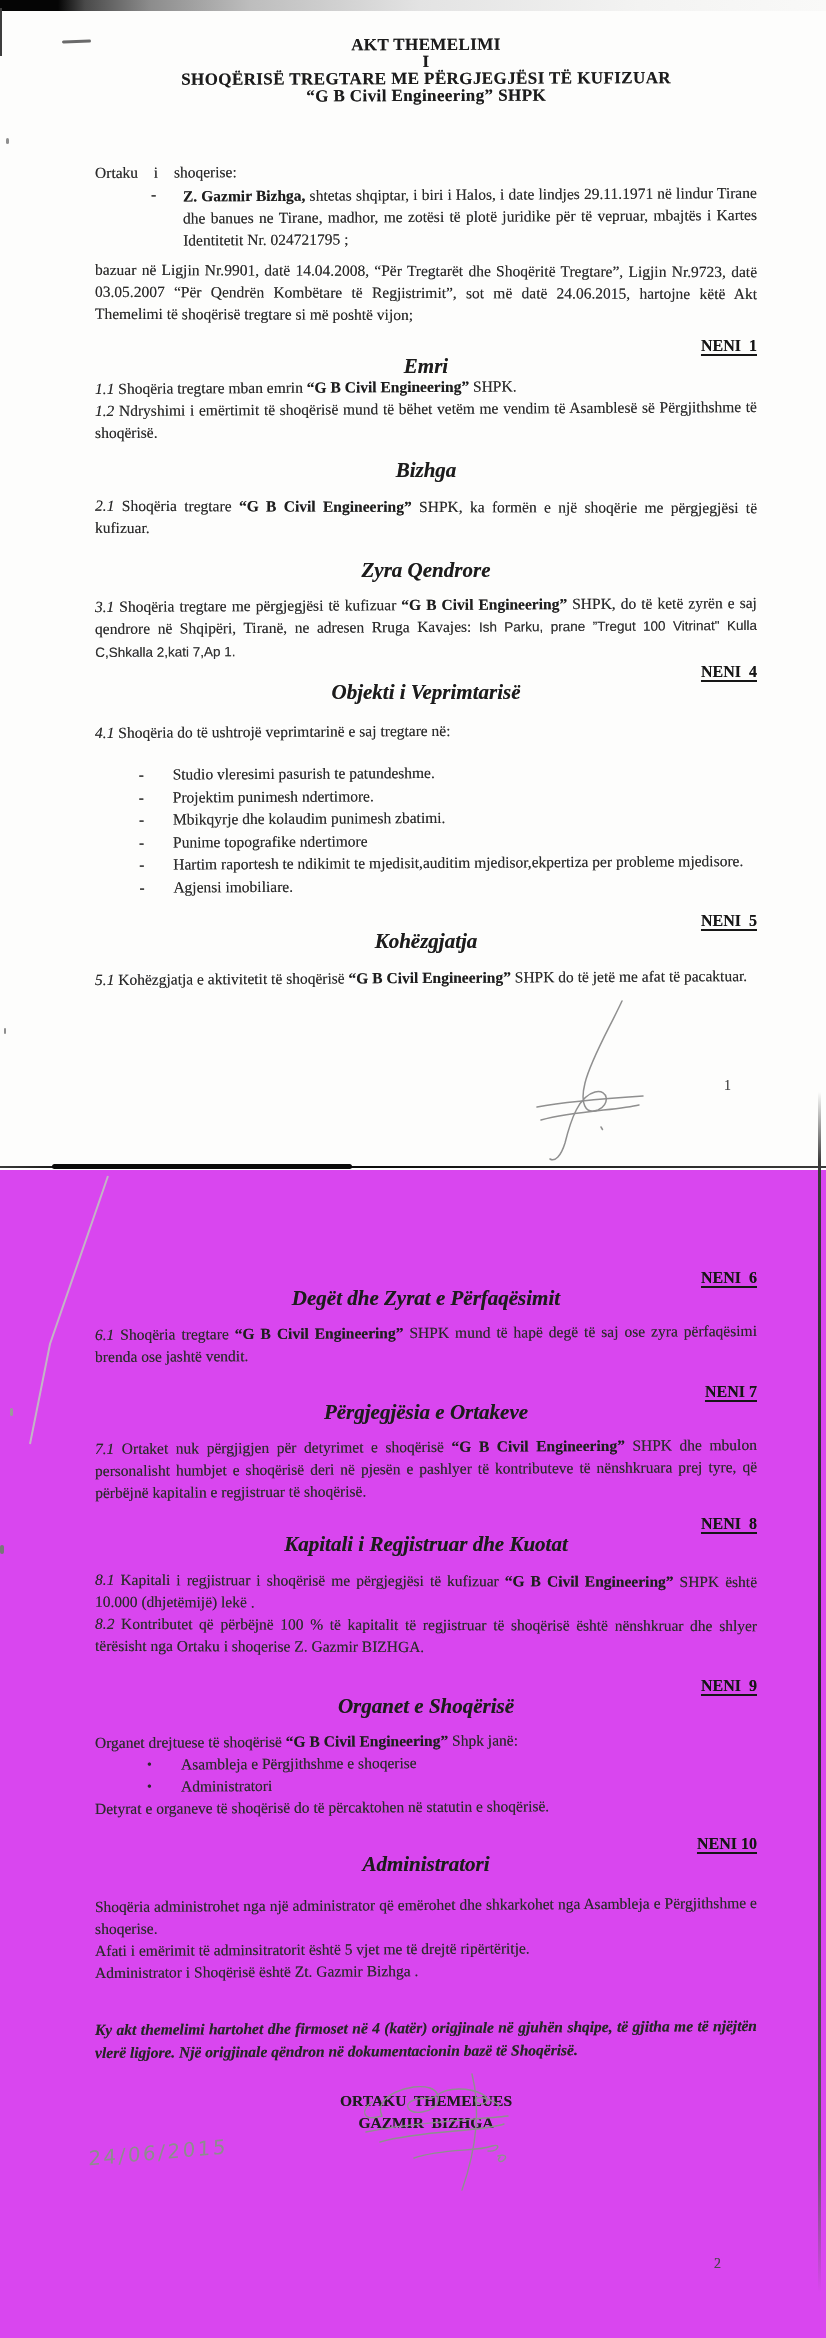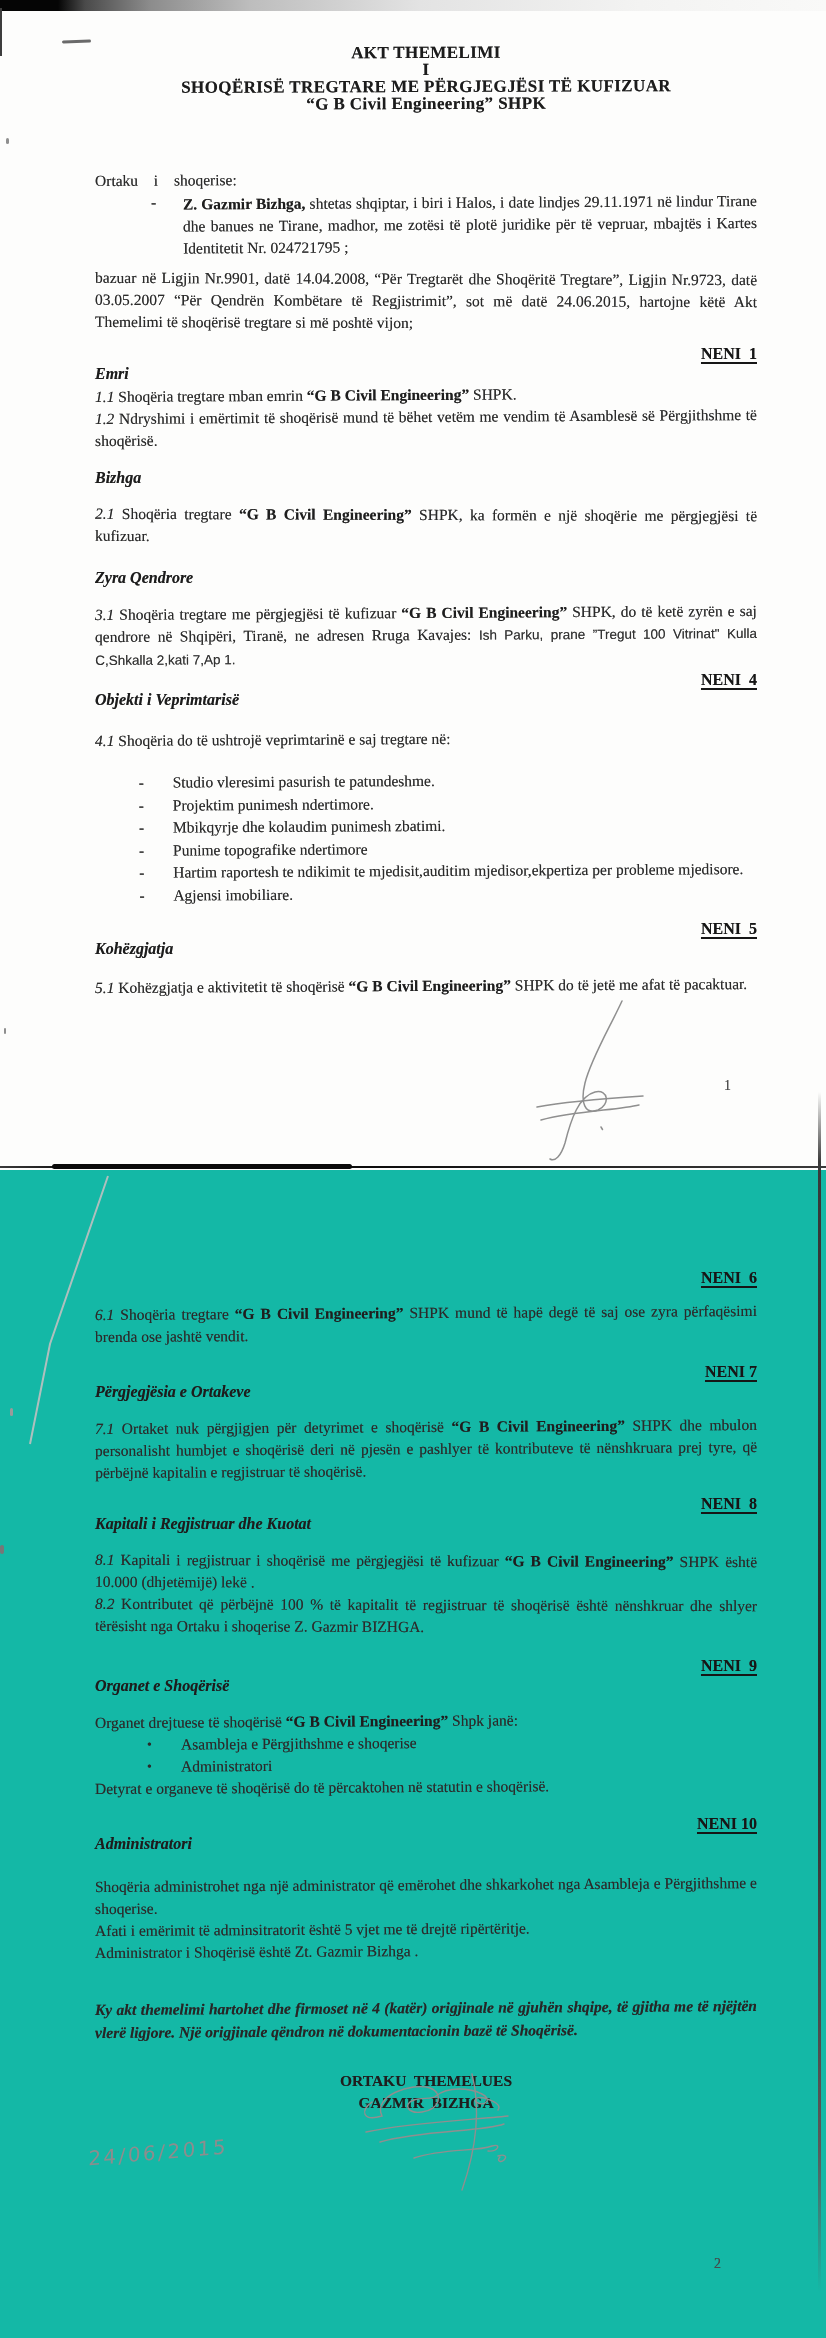--- a/index.html
+++ b/index.html
@@ -1,21 +1,21 @@
 <!DOCTYPE html>
 <html><head>
 <meta charset="utf-8">
 <style>
   html,body{margin:0;padding:0;background:#ffffff;}
   .scan{position:relative;width:826px;height:2338px;overflow:hidden;
         font-family:"Liberation Serif","DejaVu Serif",serif;color:#2b2b2b;
         text-shadow:0 0 .35px rgba(50,50,50,.65);}
   .page{position:absolute;left:0;width:826px;}
-  .page1{top:8px;height:1166px;background:#fdfdfc;}
-  .page2{top:1170px;height:1168px;background:#14b8a6;}
+  .page1{top:0;height:1166px;background:#fdfdfc;}
+  .page2{top:1170px;height:1168px;background:#d946ef;}
   .col{position:relative;margin:0 69px 0 95px;width:662px;}
   
   .top-band{position:absolute;top:0;left:0;width:826px;height:11px;
     background:linear-gradient(to right,#050505 0,#050505 58px,#4a4a4a 85px,#8c8c8c 150px,#bdbdbd 250px,#e3e3e3 420px,#f3f3f2 640px,#f9f9f8 826px);}
   .left-tick{position:absolute;left:0;top:8px;width:2px;height:48px;background:#3d3d3d;}
   .top-dash{position:absolute;left:62px;top:40px;width:29px;height:3px;background:#6a6a6a;transform:rotate(-2deg);border-radius:2px;}
   .divider{position:absolute;left:0;top:1163px;width:826px;height:7px;}
   .divider .base{position:absolute;left:0;top:3px;width:826px;height:2px;
     background:linear-gradient(to right,#3a3a3a 0,#0c0c0c 10%,#0c0c0c 45%,#242424 70%,#3a3a3a 100%);}
   .divider .blob{position:absolute;left:52px;top:1px;width:300px;height:5px;background:#0a0a0a;border-radius:3px;filter:blur(.4px);}
@@ -34,21 +34,21 @@
   .doc-title{padding-top:36px;text-align:center;font-weight:bold;font-size:17px;line-height:17px;letter-spacing:.4px;color:#1c1c1c;transform:rotate(-.2deg);}
   .doc-title div{margin-bottom:0;}
   .para{margin:0;font-size:15.5px;line-height:22px;}
   .just{text-align:justify;}
   .label{margin:56px 0 2px 0;font-size:15.5px;line-height:22px;word-spacing:4px;}
   .hangrow{position:relative;padding-left:88px;}
   .hangrow .dashm{position:absolute;left:56px;top:0;}
   .sec{margin:0;}
   .sec-head{text-align:right;font-weight:bold;font-size:16px;line-height:20px;color:#161616;}
   .sec-num{text-decoration:underline;text-underline-offset:3px;text-decoration-thickness:1.5px;}
-  .sec-sub{text-align:left;font-weight:bold;font-style:italic;font-size:16px;line-height:20px;color:#1c1c1c;}
+  .sec-sub{text-align:center;font-weight:bold;font-style:italic;font-size:21px;line-height:20px;color:#1c1c1c;}
   .acts{margin-top:20px;}
   .actrow{position:relative;padding-left:78px;margin:0;font-size:15.5px;line-height:22.5px;}
   .actrow .dashm{position:absolute;left:44px;top:0;}
   .orgrow{position:relative;padding-left:86px;margin:0;font-size:15.5px;line-height:22px;}
   .orgrow .dot{position:absolute;left:52px;top:0;font-size:14px;}
   .closing{margin-top:34px;font-style:italic;font-weight:600;font-size:15.5px;line-height:23px;color:#262626;transform:rotate(-.35deg);}
   .sign-block{margin-top:28px;text-align:center;font-size:15.5px;line-height:22px;}
   .pagenum{position:absolute;font-size:14px;color:#4a4a4a;}
   .pn1{left:724px;top:1078px;}
   .pn2{left:714px;top:2256px;}
@@ -130,20 +130,21 @@
   <div class="divider">
     <div class="base"></div>
     <div class="blob"></div>
   </div>
 
   <div class="page page2">
     <div class="col" style="padding-top:98px;">
 
       <div class="sec">
         <div class="sec-head"><span class="sec-num keepws">NENI  6</span></div>
+        <div class="sec-sub">Degët dhe Zyrat e Përfaqësimit</div>
         <p class="para just mt14 tilt-a"><span class="it">6.1</span><span> Shoqëria tregtare </span><span class="b">“G B Civil Engineering”</span><span> SHPK mund të hapë degë të saj ose zyra përfaqësimi brenda ose jashtë vendit.</span></p>
       </div>
 
       <div class="sec mt16">
         <div class="sec-head"><span class="sec-num keepws">NENI 7</span></div>
         <div class="sec-sub">Përgjegjësia e Ortakeve</div>
         <p class="para just mt14 tilt-a"><span class="it">7.1</span><span> Ortaket nuk përgjigjen për detyrimet e shoqërisë </span><span class="b">“G B Civil Engineering”</span><span> SHPK dhe mbulon personalisht humbjet e shoqërisë deri në pjesën e pashlyer të kontributeve të nënshkruara prej tyre, që përbëjnë kapitalin e regjistruar të shoqërisë.</span></p>
       </div>
 
       <div class="sec mt22">

